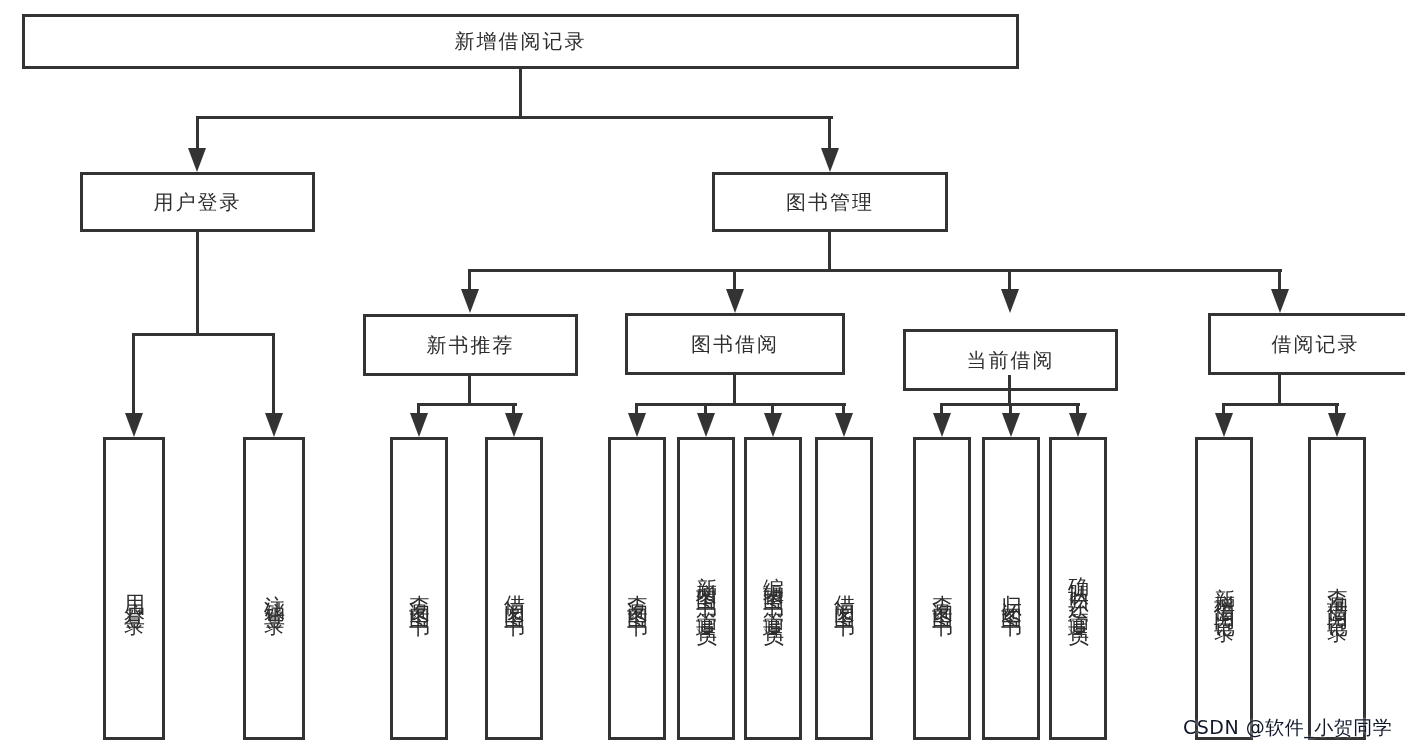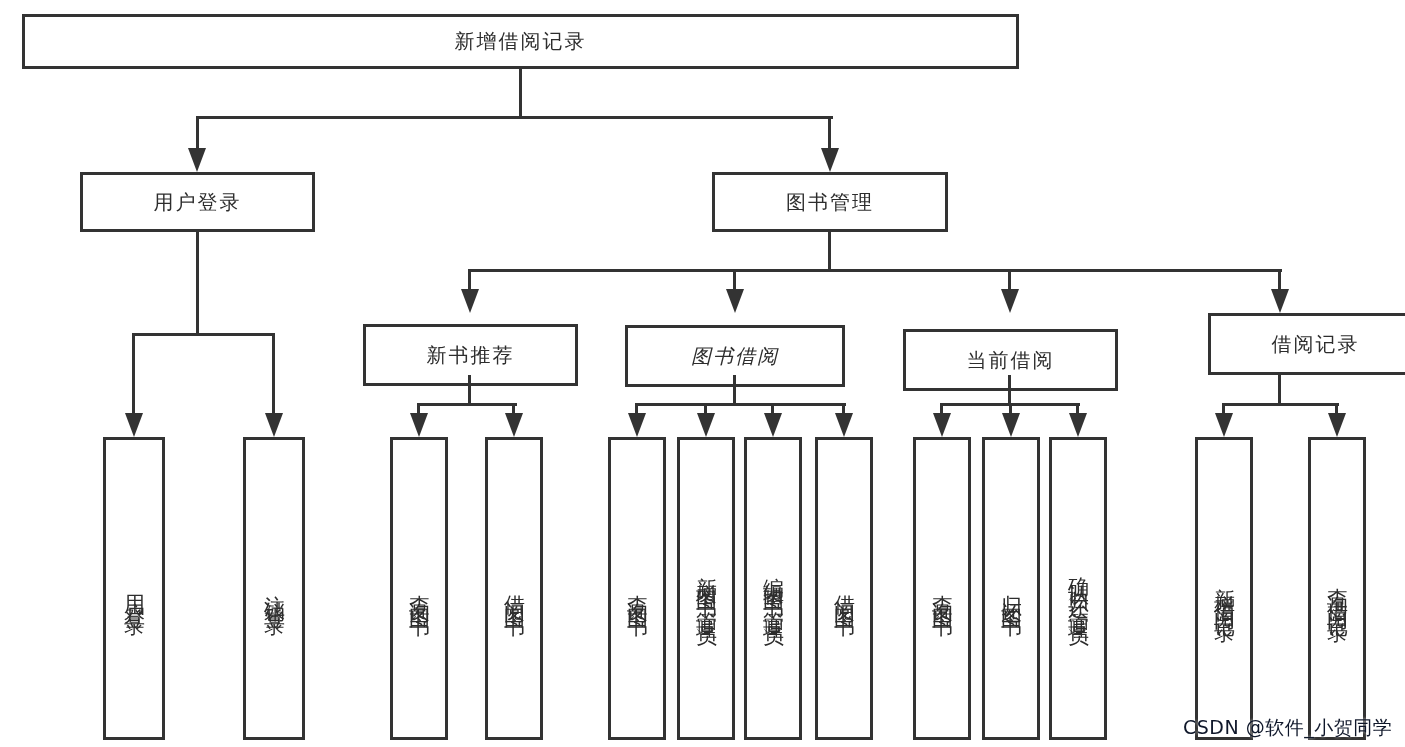--- a/index.html
+++ b/index.html
@@ -84,22 +84,22 @@
   <div class="hline" style="left:468px; top:269px; width:814px;"></div>
   <div class="vline" style="left:468px; top:269px; height:22px;"></div>
   <div class="arrow" style="left:461px; top:289px;"></div>
   <div class="vline" style="left:733px; top:269px; height:22px;"></div>
   <div class="arrow" style="left:726px; top:289px;"></div>
   <div class="vline" style="left:1008px; top:269px; height:22px;"></div>
   <div class="arrow" style="left:1001px; top:289px;"></div>
   <div class="vline" style="left:1278px; top:269px; height:22px;"></div>
   <div class="arrow" style="left:1271px; top:289px;"></div>
 
-  <div class="node" style="left:363px; top:324px; width:215px; height:62px;">新书推荐</div>
-  <div class="node" style="left:625px; top:325px; width:220px; height:62px;font-style:italic;">图书借阅</div>
+  <div class="node" style="left:363px; top:314px; width:215px; height:62px;">新书推荐</div>
+  <div class="node" style="left:625px; top:313px; width:220px; height:62px;">图书借阅</div>
   <div class="node" style="left:903px; top:313px; width:215px; height:62px;margin-top:16px;">当前借阅</div>
   <div class="node" style="left:1173px; top:313px; width:215px; height:62px;margin-left:35px;">借阅记录</div>
 
   <div class="vline" style="left:468px; top:375px; height:31px;"></div>
   <div class="hline" style="left:417px; top:403px; width:100px;"></div>
   <div class="vline" style="left:417px; top:403px; height:13px;"></div>
   <div class="arrow" style="left:410px; top:413px;"></div>
   <div class="vline" style="left:512px; top:403px; height:13px;"></div>
   <div class="arrow" style="left:505px; top:413px;"></div>
 

